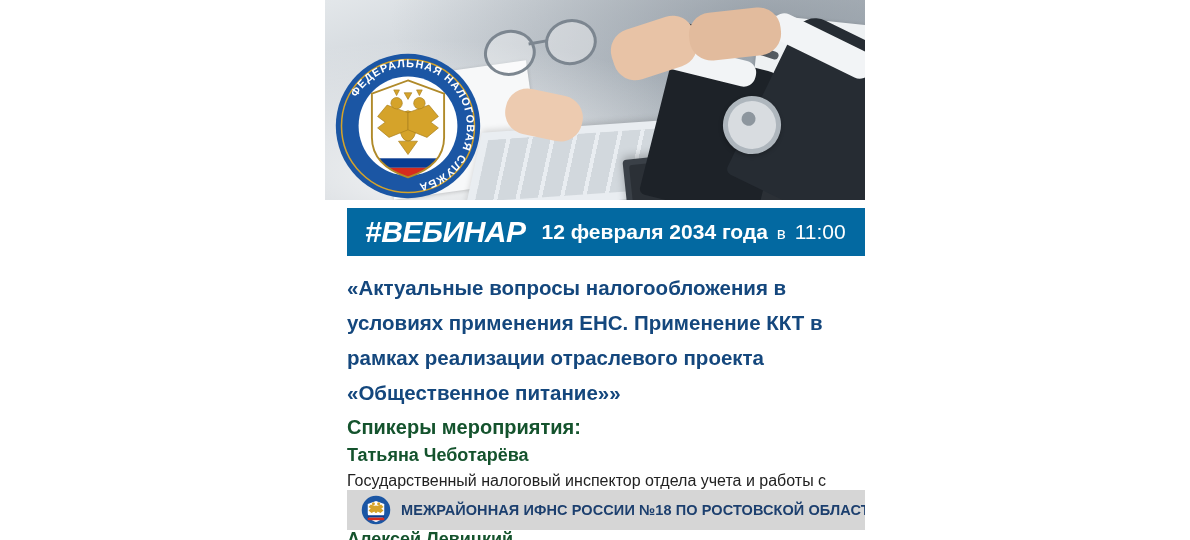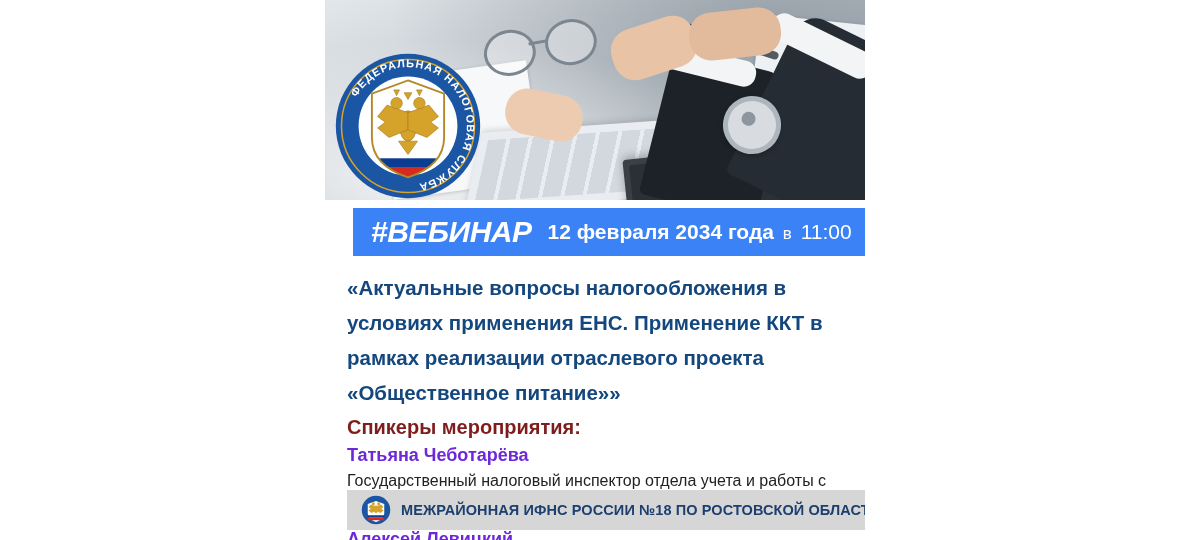--- a/index.html
+++ b/index.html
@@ -136,24 +136,24 @@
     left: 4px;
     top: 50px;
     width: 158px;
     height: 152px;
     z-index: 5;
   }
 
   
   .webinar-bar {
     position: relative;
-    margin: 8px 0 0 28px;
+    margin: 8px 0 0 22px;
     width: 518px;
     height: 48px;
-    background: #3b82f6;
+    background: #0369a1;
     display: flex;
     align-items: center;
   }
   .webinar-tag {
     color: #ffffff;
     font-weight: bold;
     font-style: italic;
     font-size: 30px;
     letter-spacing: -0.5px;
     padding: 0 16px 0 18px;
@@ -181,27 +181,27 @@
     padding: 14px 22px 0 22px;
   }
   .title {
     color: #14477d;
     font-weight: bold;
     font-size: 20.5px;
     line-height: 35px;
     margin: 0 0 6px 0;
   }
   .speakers-label {
-    color: #7f1d1d;
+    color: #14532d;
     font-weight: bold;
     font-size: 20px;
     margin: 4px 0 2px 0;
   }
   .speaker-name {
-    color: #6d28d9;
+    color: #14532d;
     font-weight: bold;
     font-size: 18px;
     margin: 6px 0 1px 0;
   }
   .speaker-role {
     color: #222;
     font-size: 16px;
     line-height: 28px;
     margin: 0;
   }

